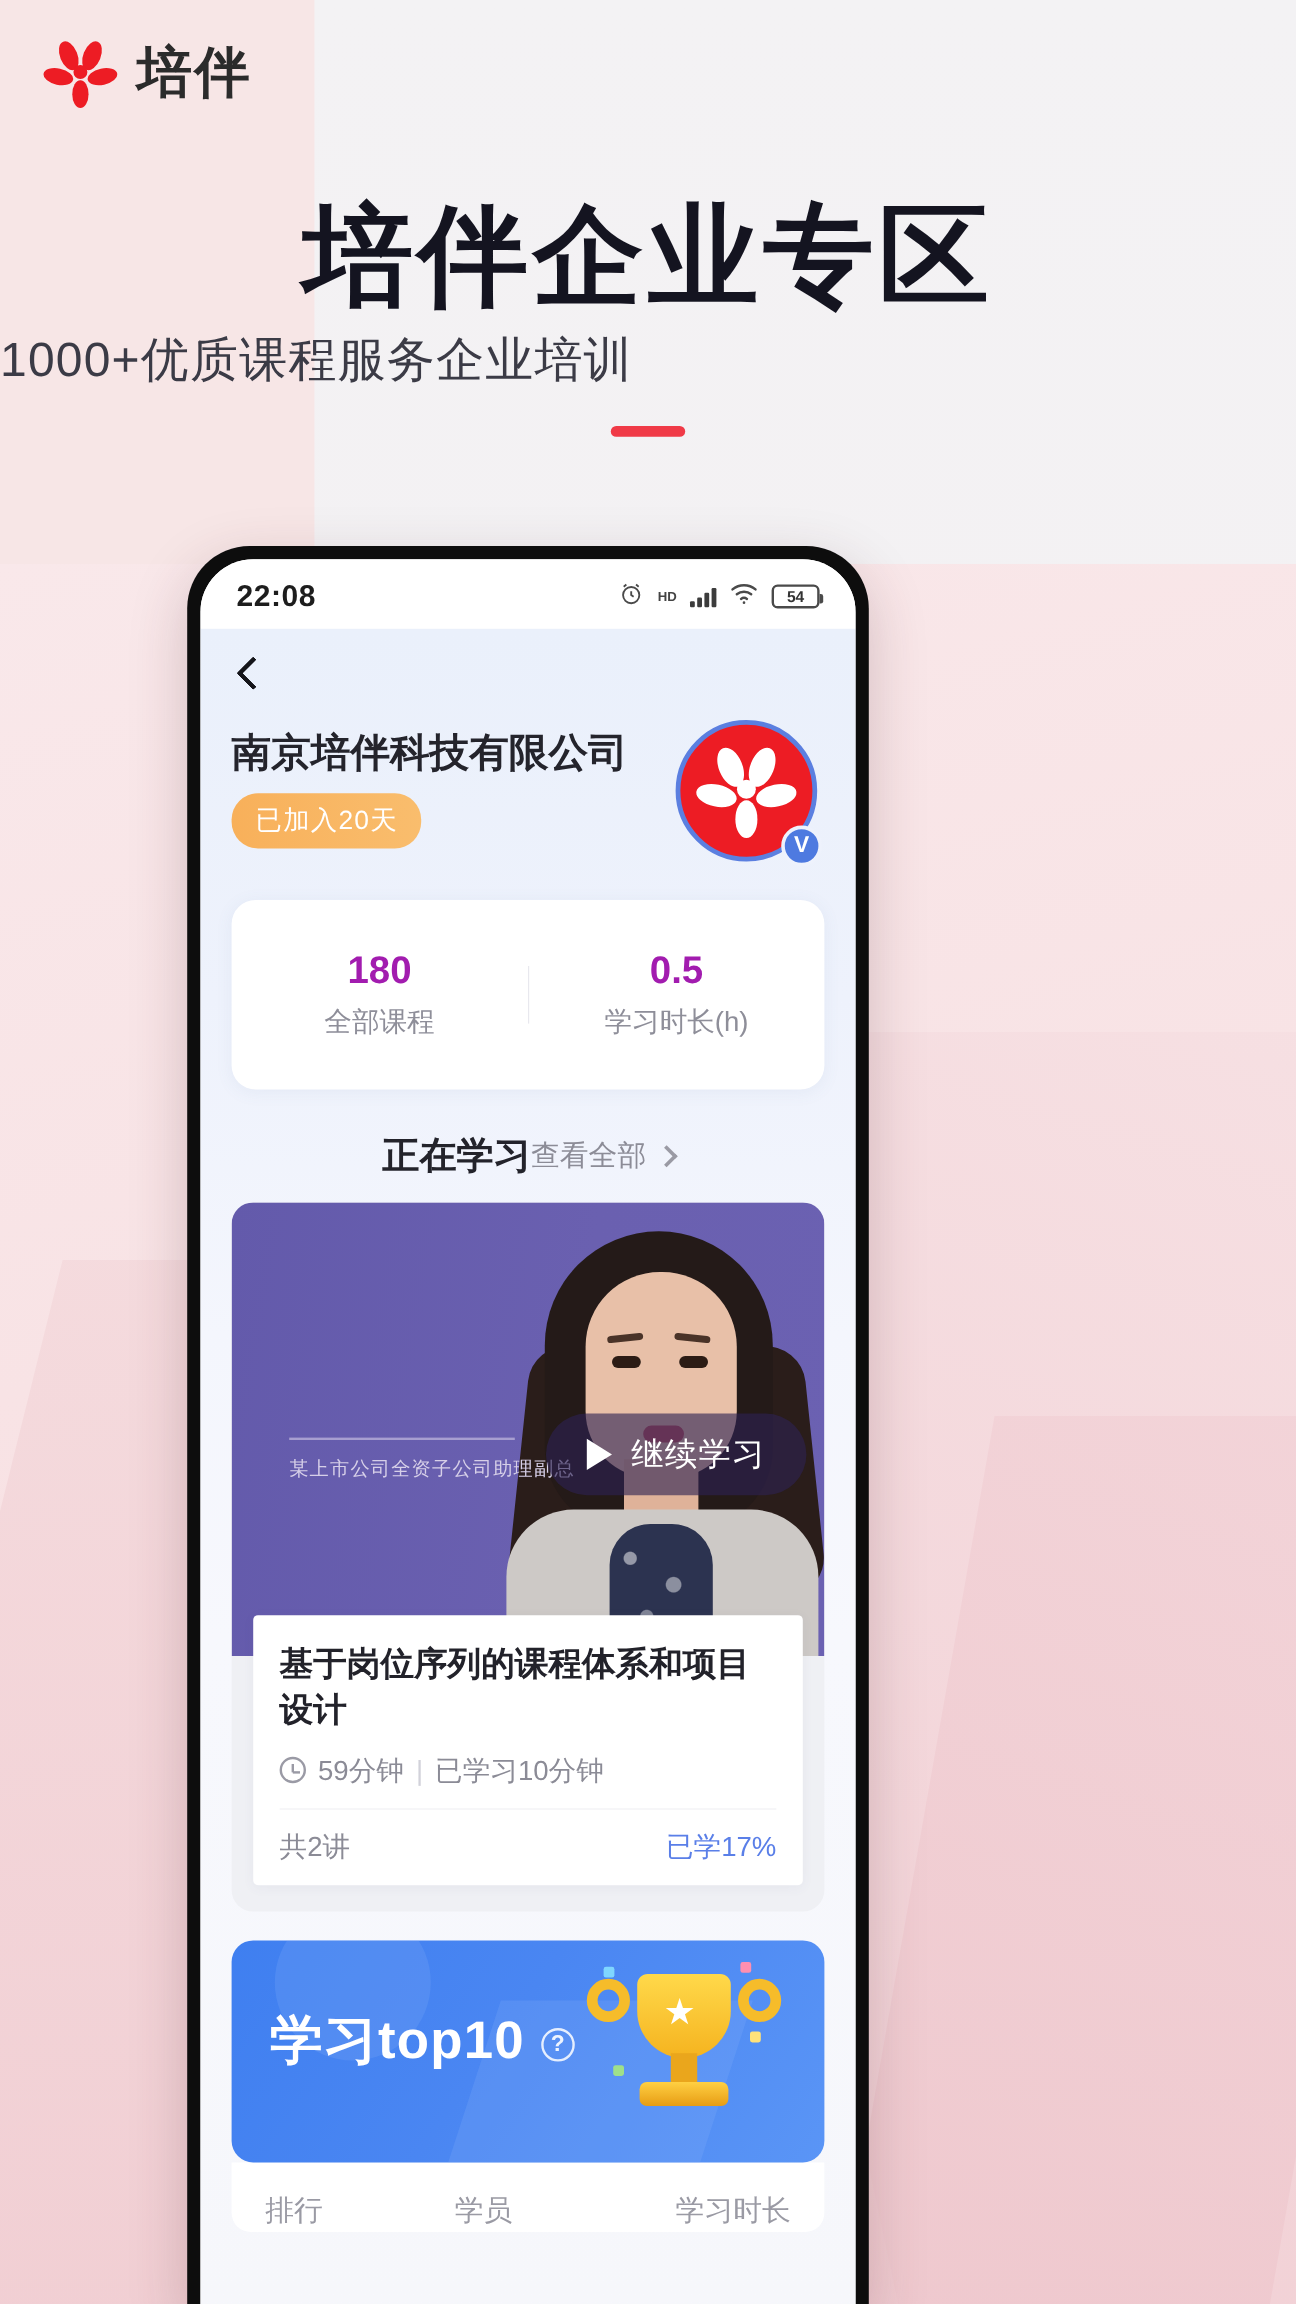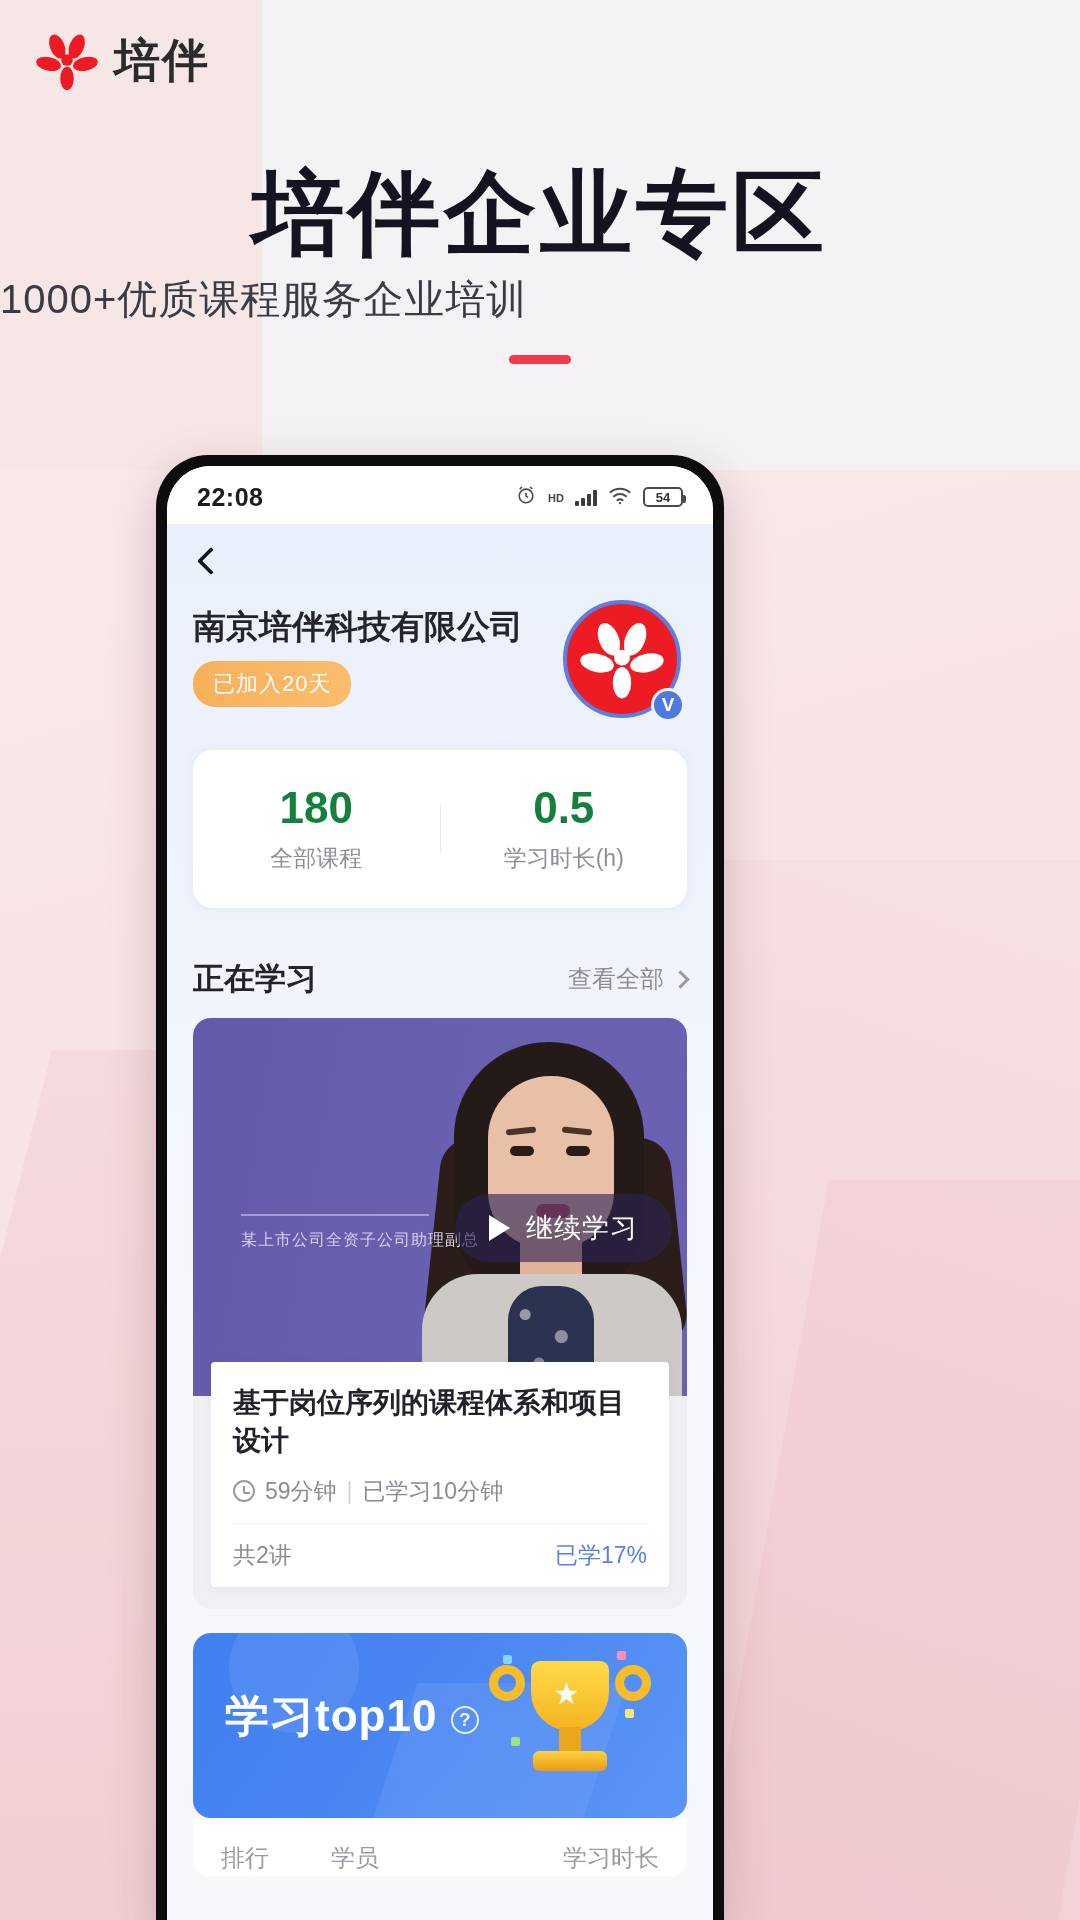--- a/index.html
+++ b/index.html
@@ -131,28 +131,27 @@
     background:#4e7ae0; color:#fff; font-size:19px; font-weight:700;
     display:flex; align-items:center; justify-content:center; border:3px solid #eef2fc;
   }
 
   .stats-card {
     margin:26px 26px 0 26px; background:#fff; border-radius:20px;
     height:158px; display:flex; align-items:center;
     box-shadow:0 2px 14px rgba(90,110,160,.07);
   }
   .stat { flex:1; text-align:center; }
-  .stat-val { font-size:44px; font-weight:700; color:#15803d; line-height:1.1; }
+  .stat-val { font-size:32px; font-weight:700; color:#a21caf; line-height:1.1; }
   .stat-lab { font-size:23px; color:#8e8e99; margin-top:10px; }
   .stat-div { width:1px; height:48px; background:#e8e8ee; }
 
   .section-head {
-    display:flex; align-items:center; justify-content:space-between;
+    display:flex; align-items:center; justify-content:center;
     padding:34px 26px 18px 26px;
-    margin-top:16px;
   }
   .section-title { font-size:31px; font-weight:600; color:#23232b; }
   .see-all { display:flex; align-items:center; gap:10px; font-size:24px; color:#8c8c97; }
   .see-all .chev { width:13px; height:13px; border-top:3px solid #9a9aa4; border-right:3px solid #9a9aa4; transform:rotate(45deg); }
 
   .course-card {
     margin:0 26px; background:#eff0f4; border-radius:18px; overflow:hidden;
     padding-bottom:22px;
   }
   .course-banner {
@@ -273,21 +272,21 @@
   }
   .tr-hl{position:absolute;left:-16px;top:14px;width:36px;height:36px;border:9px solid #f6bc2a;border-radius:50%;}
   .tr-hr{position:absolute;right:-16px;top:14px;width:36px;height:36px;border:9px solid #f6bc2a;border-radius:50%;}
   .tr-stem{position:absolute;left:54px;top:76px;width:22px;height:26px;background:#eaa61c;}
   .tr-base{position:absolute;left:28px;top:100px;width:74px;height:20px;background:linear-gradient(180deg,#ffd043,#e79c14);border-radius:6px;}
   .confetti{position:absolute;width:9px;height:9px;border-radius:2px;}
 
   .rank-head {
     margin:0 26px; background:#fff; border-radius:0 0 16px 16px;
     display:flex; align-items:center; padding:22px 28px 0 28px;
-    font-size:24px; color:#9a9aa4; height:58px;
+    font-size:24px; color:#9a9aa4; height:58px;gap:48px;
   }
   .rank-head .c1{flex:0 0 110px;}
   .rank-head .c2{flex:1;}
   .rank-head .c3{flex:0 0 130px; text-align:right;}
 </style>
 </head>
 <body>
 
 <div class="bg-wrap">
   <div class="bg-base"></div>

